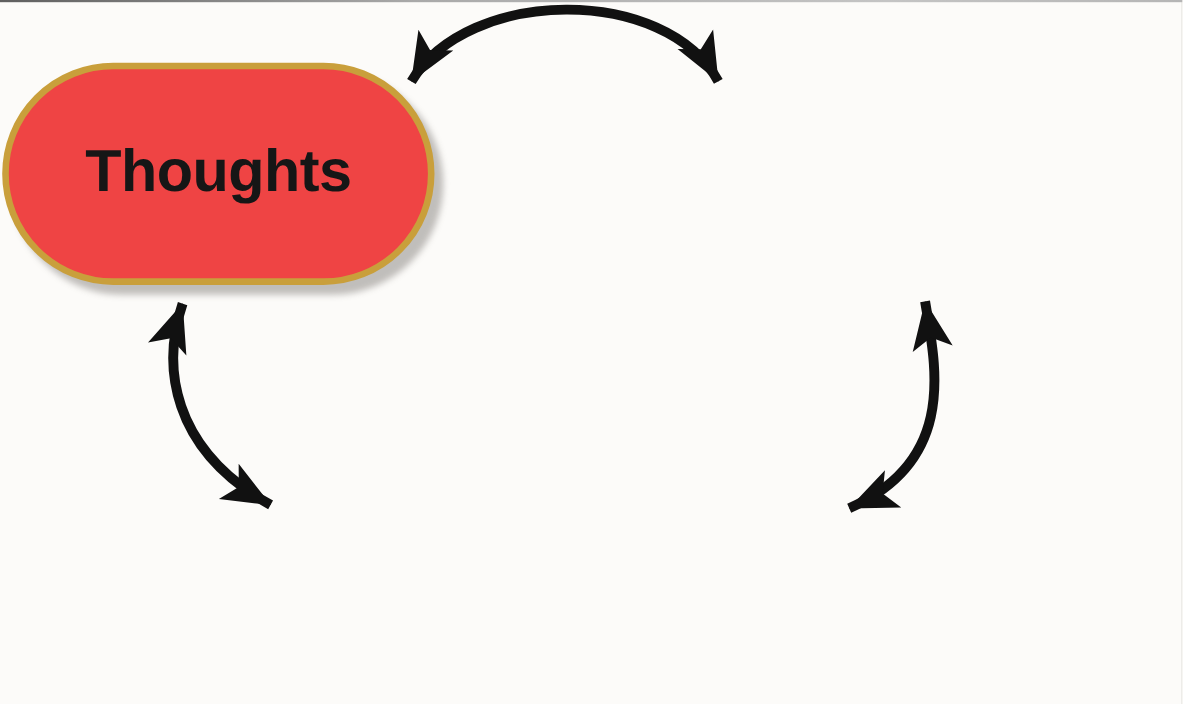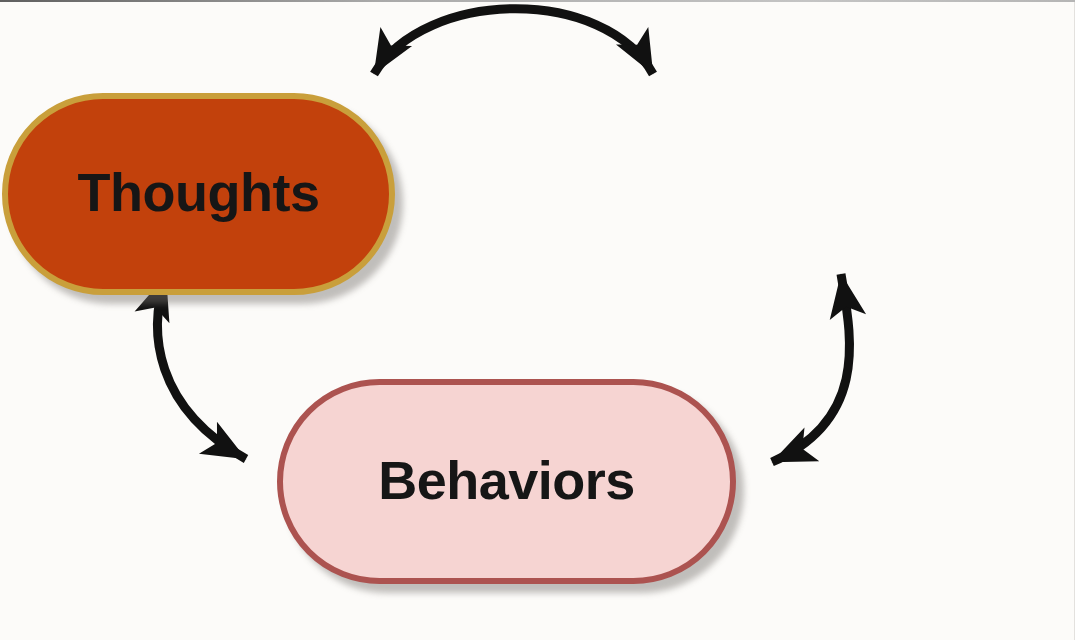--- a/index.html
+++ b/index.html
@@ -65,22 +65,19 @@
     <defs>
       <marker id="ah" viewBox="0 0 12 10" refX="11.5" refY="5" markerWidth="48" markerHeight="42" markerUnits="userSpaceOnUse" orient="auto-start-reverse">
         <polygon class="arrowhead-shape" points="0.6,0.4 11.6,5 0.6,9.6 3.2,5"></polygon>
       </marker>
     </defs>
     <path class="edge-path" d="M 374 74 C 425 -12 605 -14 653 74" marker-start="url(#ah)" marker-end="url(#ah)"></path>
     <path class="edge-path" d="M 166 276 C 147 332 155 408 246 459" marker-start="url(#ah)" marker-end="url(#ah)"></path>
     <path class="edge-path" d="M 841 274 C 850 330 872 418 772 462" marker-start="url(#ah)" marker-end="url(#ah)"></path>
   </svg>
 
-  <div class="node node-thoughts" style="background-color: #c2410c; border-color: rgb(201, 159, 59); margin-top: 36px;">
+  <div class="node node-thoughts" style="background-color: #ef4444; border-color: rgb(201, 159, 59);">
     <span class="node-label">Thoughts</span>
   </div>
 
 
-  <div class="node node-behaviors" style="background-color: rgb(246, 212, 210); border-color: rgb(172, 83, 80);">
-    <span class="node-label">Behaviors</span>
-  </div>
 
 </div>
 
 </body></html>

